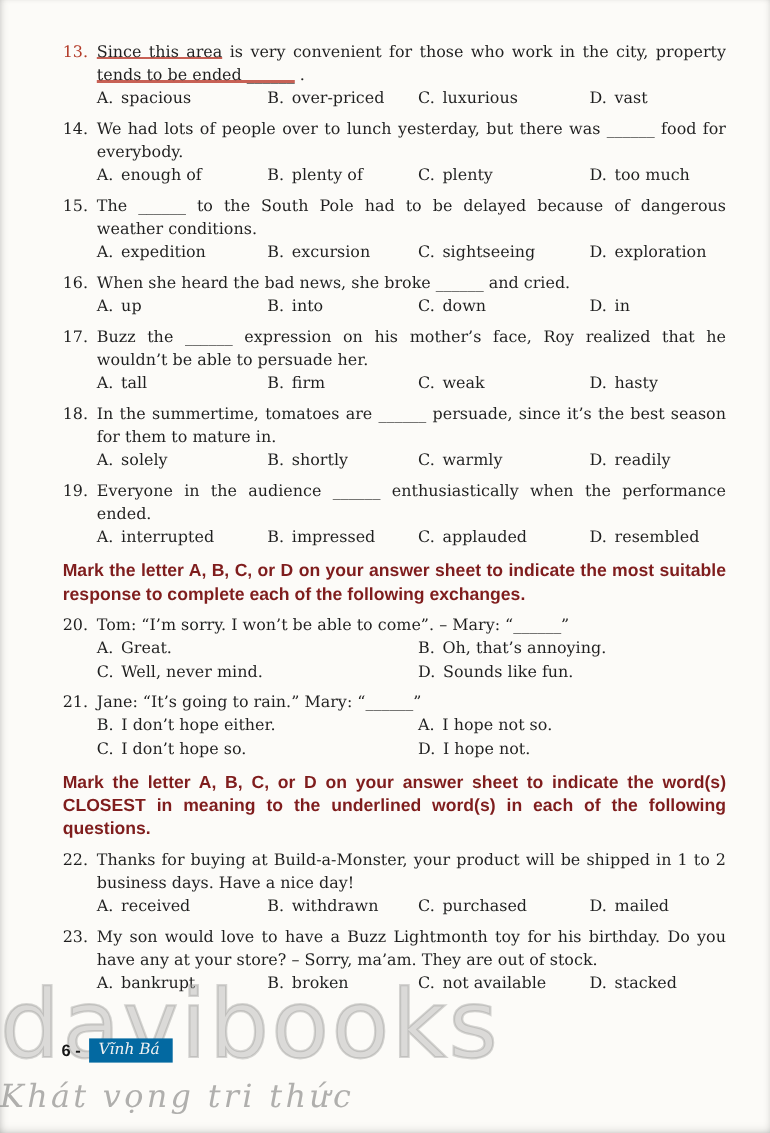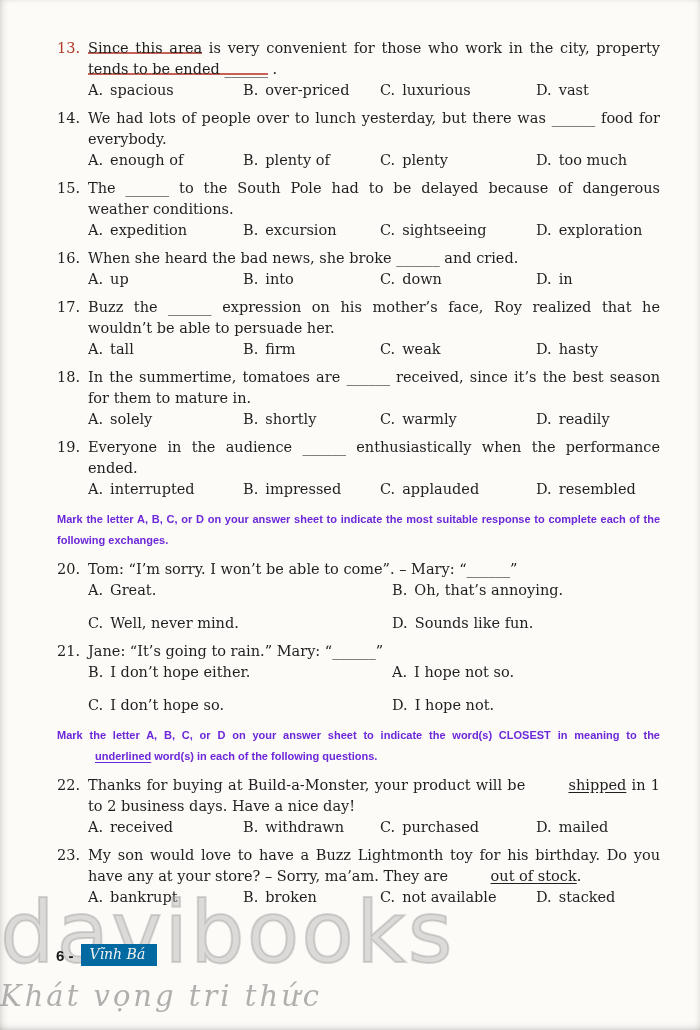--- a/index.html
+++ b/index.html
@@ -10,28 +10,28 @@
     font-family:"DejaVu Serif",serif;font-size:14.5px;overflow:hidden;
     box-shadow:inset 4px 0 8px -4px rgba(0,0,0,.22), inset -4px 0 8px -5px rgba(0,0,0,.15), inset 0 -6px 10px -6px rgba(0,0,0,.18);
   }
   .question{display:flex;margin:0 0 7px 0;}
   .qnum{flex:0 0 31px;line-height:21px;}
   .qnum.red{color:#b23a28;}
   .qbody{flex:1;min-width:0;}
   .qtext{margin:0;text-align:justify;line-height:21px;}
   .options{line-height:21px;}
   .cols4{display:grid;grid-template-columns:155px 137px 156px 1fr;}
-  .cols2{display:grid;grid-template-columns:292px 1fr;gap:12px;}
+  .cols2{display:grid;grid-template-columns:292px 1fr;}
   .opt{white-space:nowrap;}
   .optletter{margin-right:7px;}
   .heading{
     font-family:"Liberation Sans","DejaVu Sans",sans-serif;font-weight:bold;
-    font-size:11px;line-height:21px;text-align:justify;margin:9px 0 8px 0;color:#6d28d9;
+    font-size:16px;line-height:21px;text-align:justify;margin:9px 0 8px 0;color:#7f1d1d;
   }
-  .u{text-decoration:underline;text-underline-offset:2px;margin-left:38px;}
+  .u{text-underline-offset:2px;}
   .redline{background-image:linear-gradient(to bottom,transparent 76%,rgba(186,58,44,.8) 76%,rgba(186,58,44,.8) 88%,transparent 88%);}
   .watermark{position:absolute;left:0;top:886px;width:100%;text-align:left;pointer-events:none;}
   .wm-main{
     font-family:"DejaVu Sans",sans-serif;font-size:86px;line-height:92px;
     color:rgba(170,170,168,.40);-webkit-text-stroke:2px rgba(150,150,148,.38);letter-spacing:2px;
   }
   .wm-sub{
     font-family:"DejaVu Serif",serif;font-style:italic;font-size:29px;line-height:32px;
     color:rgba(125,125,123,.6);letter-spacing:3px;margin-top:2px;
   }
@@ -100,21 +100,21 @@
             <span class="opt"><span class="optletter">A.</span>tall</span>
             <span class="opt"><span class="optletter">B.</span>firm</span>
             <span class="opt"><span class="optletter">C.</span>weak</span>
             <span class="opt"><span class="optletter">D.</span>hasty</span>
           </div>
         </div>
       </div>
       <div class="question">
         <span class="qnum">18.</span>
         <div class="qbody">
-          <p class="qtext"><span>In the summertime, tomatoes are ______ received, since it’s the best season for them to mature in.</span></p>
+          <p class="qtext"><span>In the summertime, tomatoes are ______ persuade, since it’s the best season for them to mature in.</span></p>
           <div class="options cols4">
             <span class="opt"><span class="optletter">A.</span>solely</span>
             <span class="opt"><span class="optletter">B.</span>shortly</span>
             <span class="opt"><span class="optletter">C.</span>warmly</span>
             <span class="opt"><span class="optletter">D.</span>readily</span>
           </div>
         </div>
       </div>
       <div class="question">
         <span class="qnum">19.</span>

